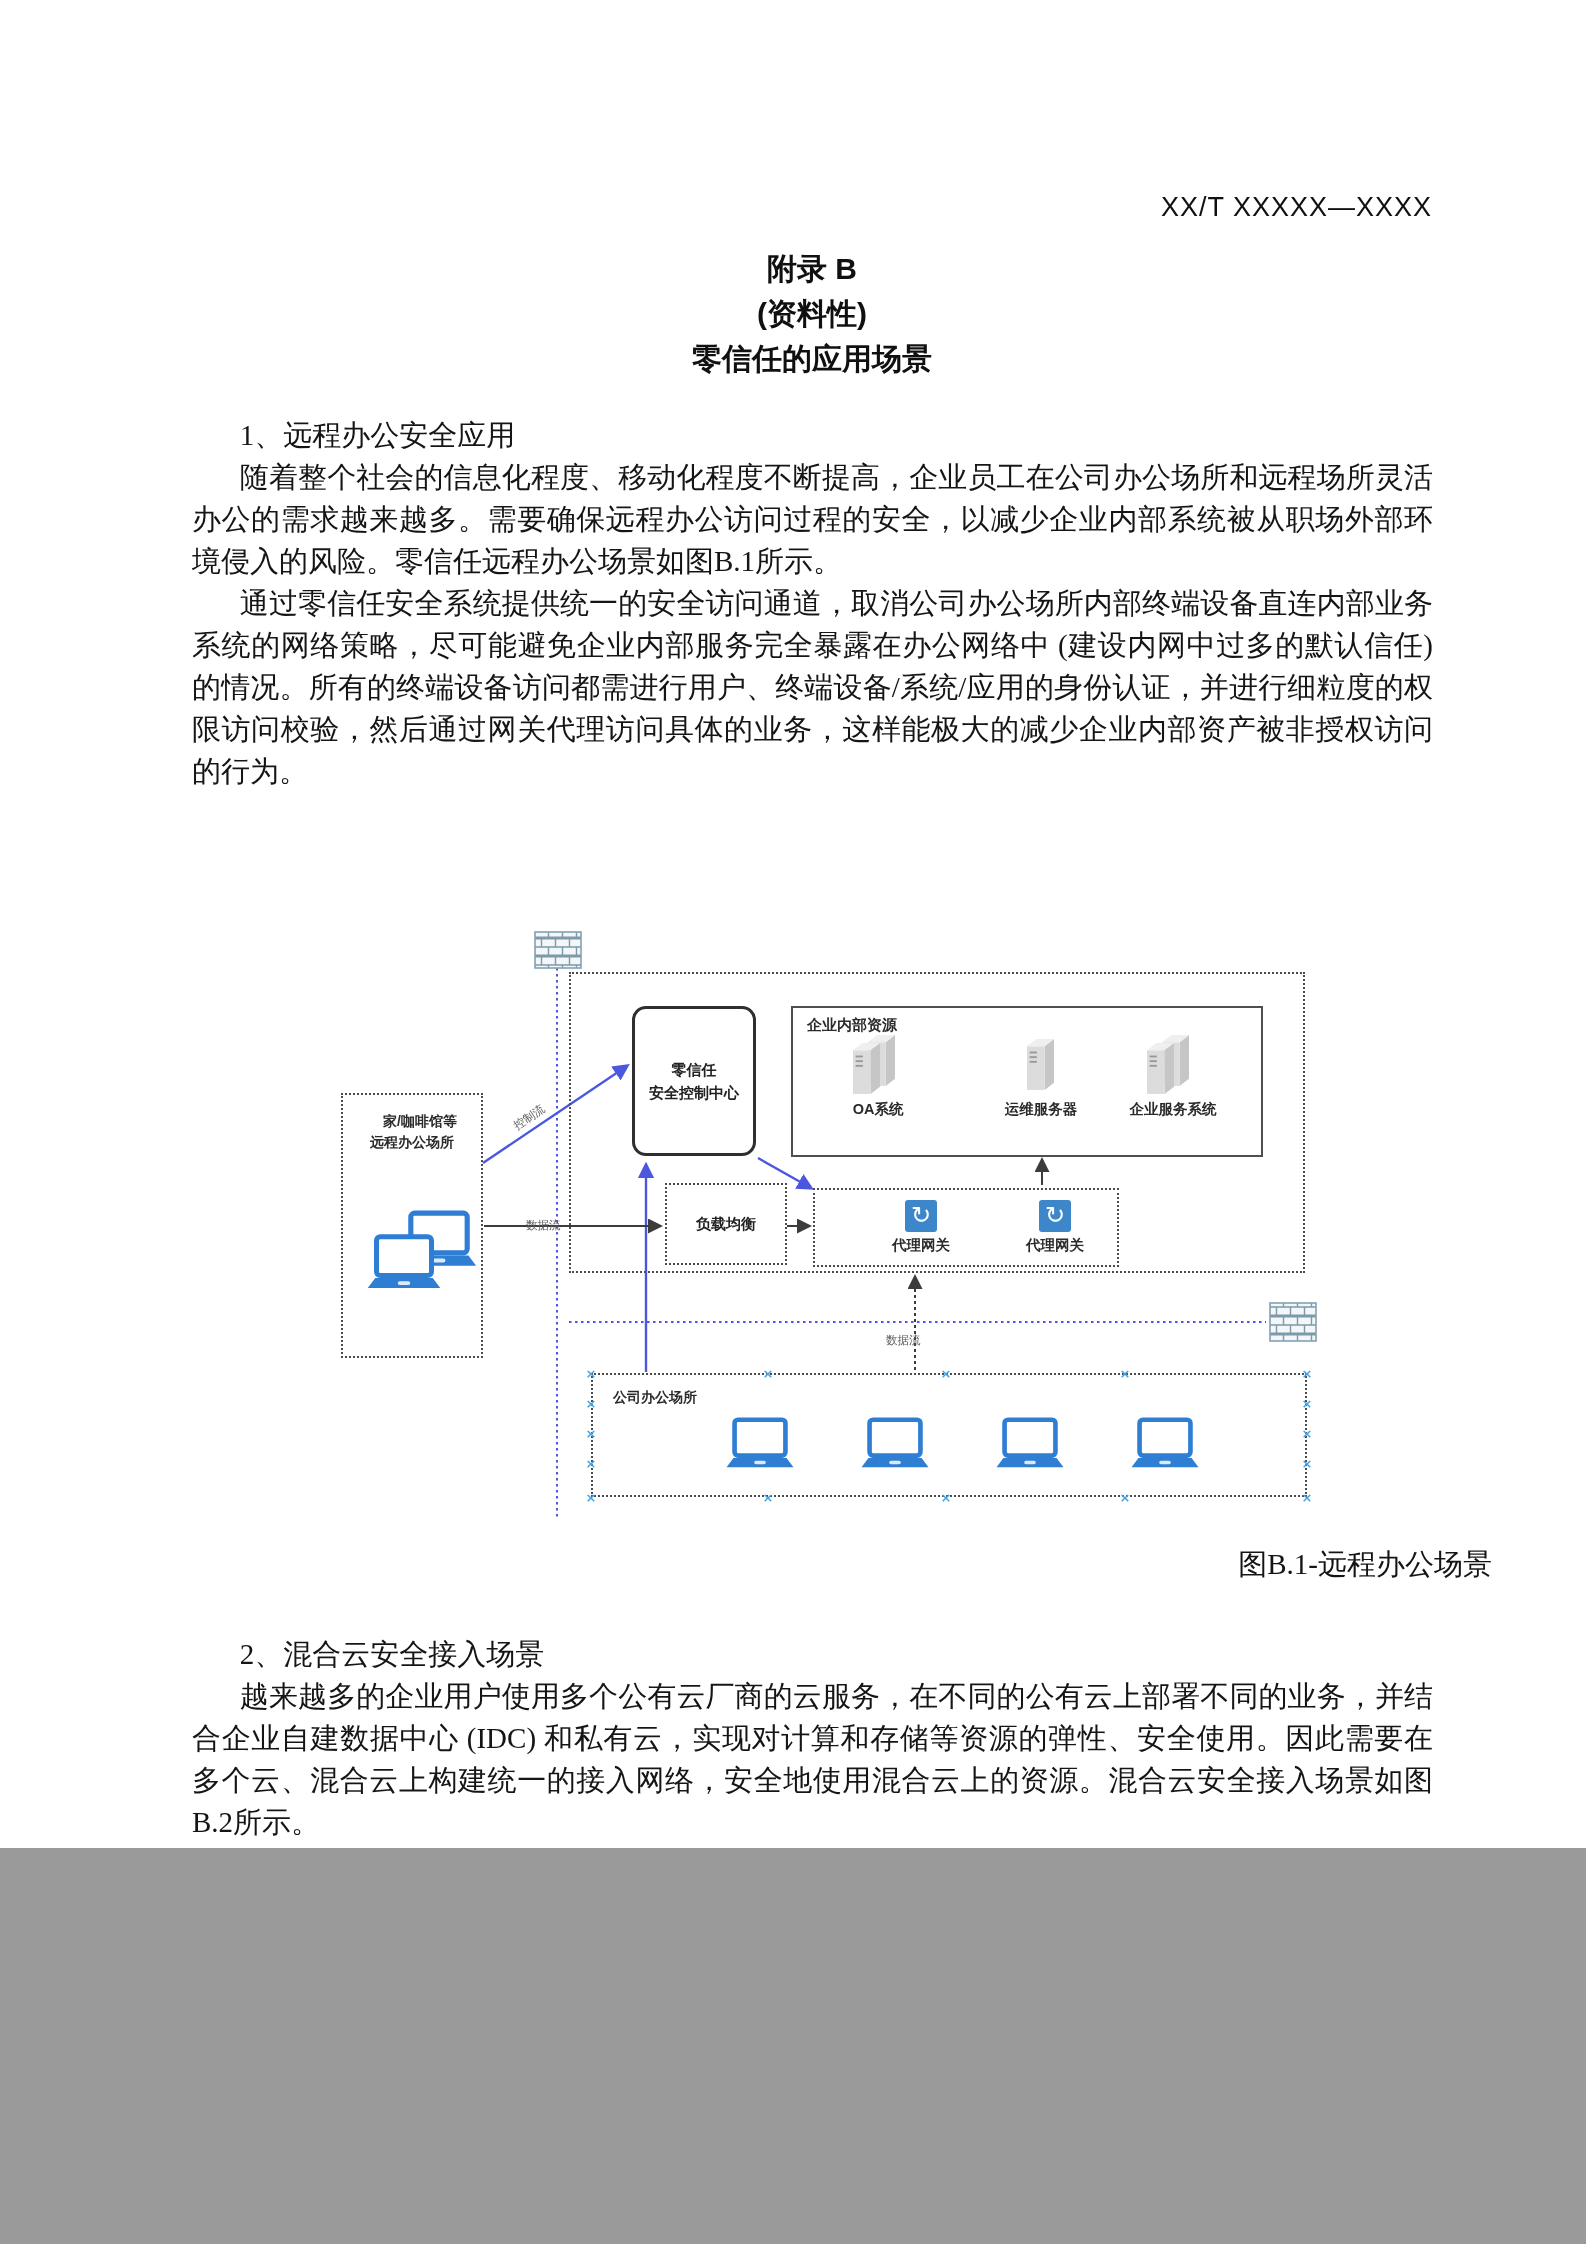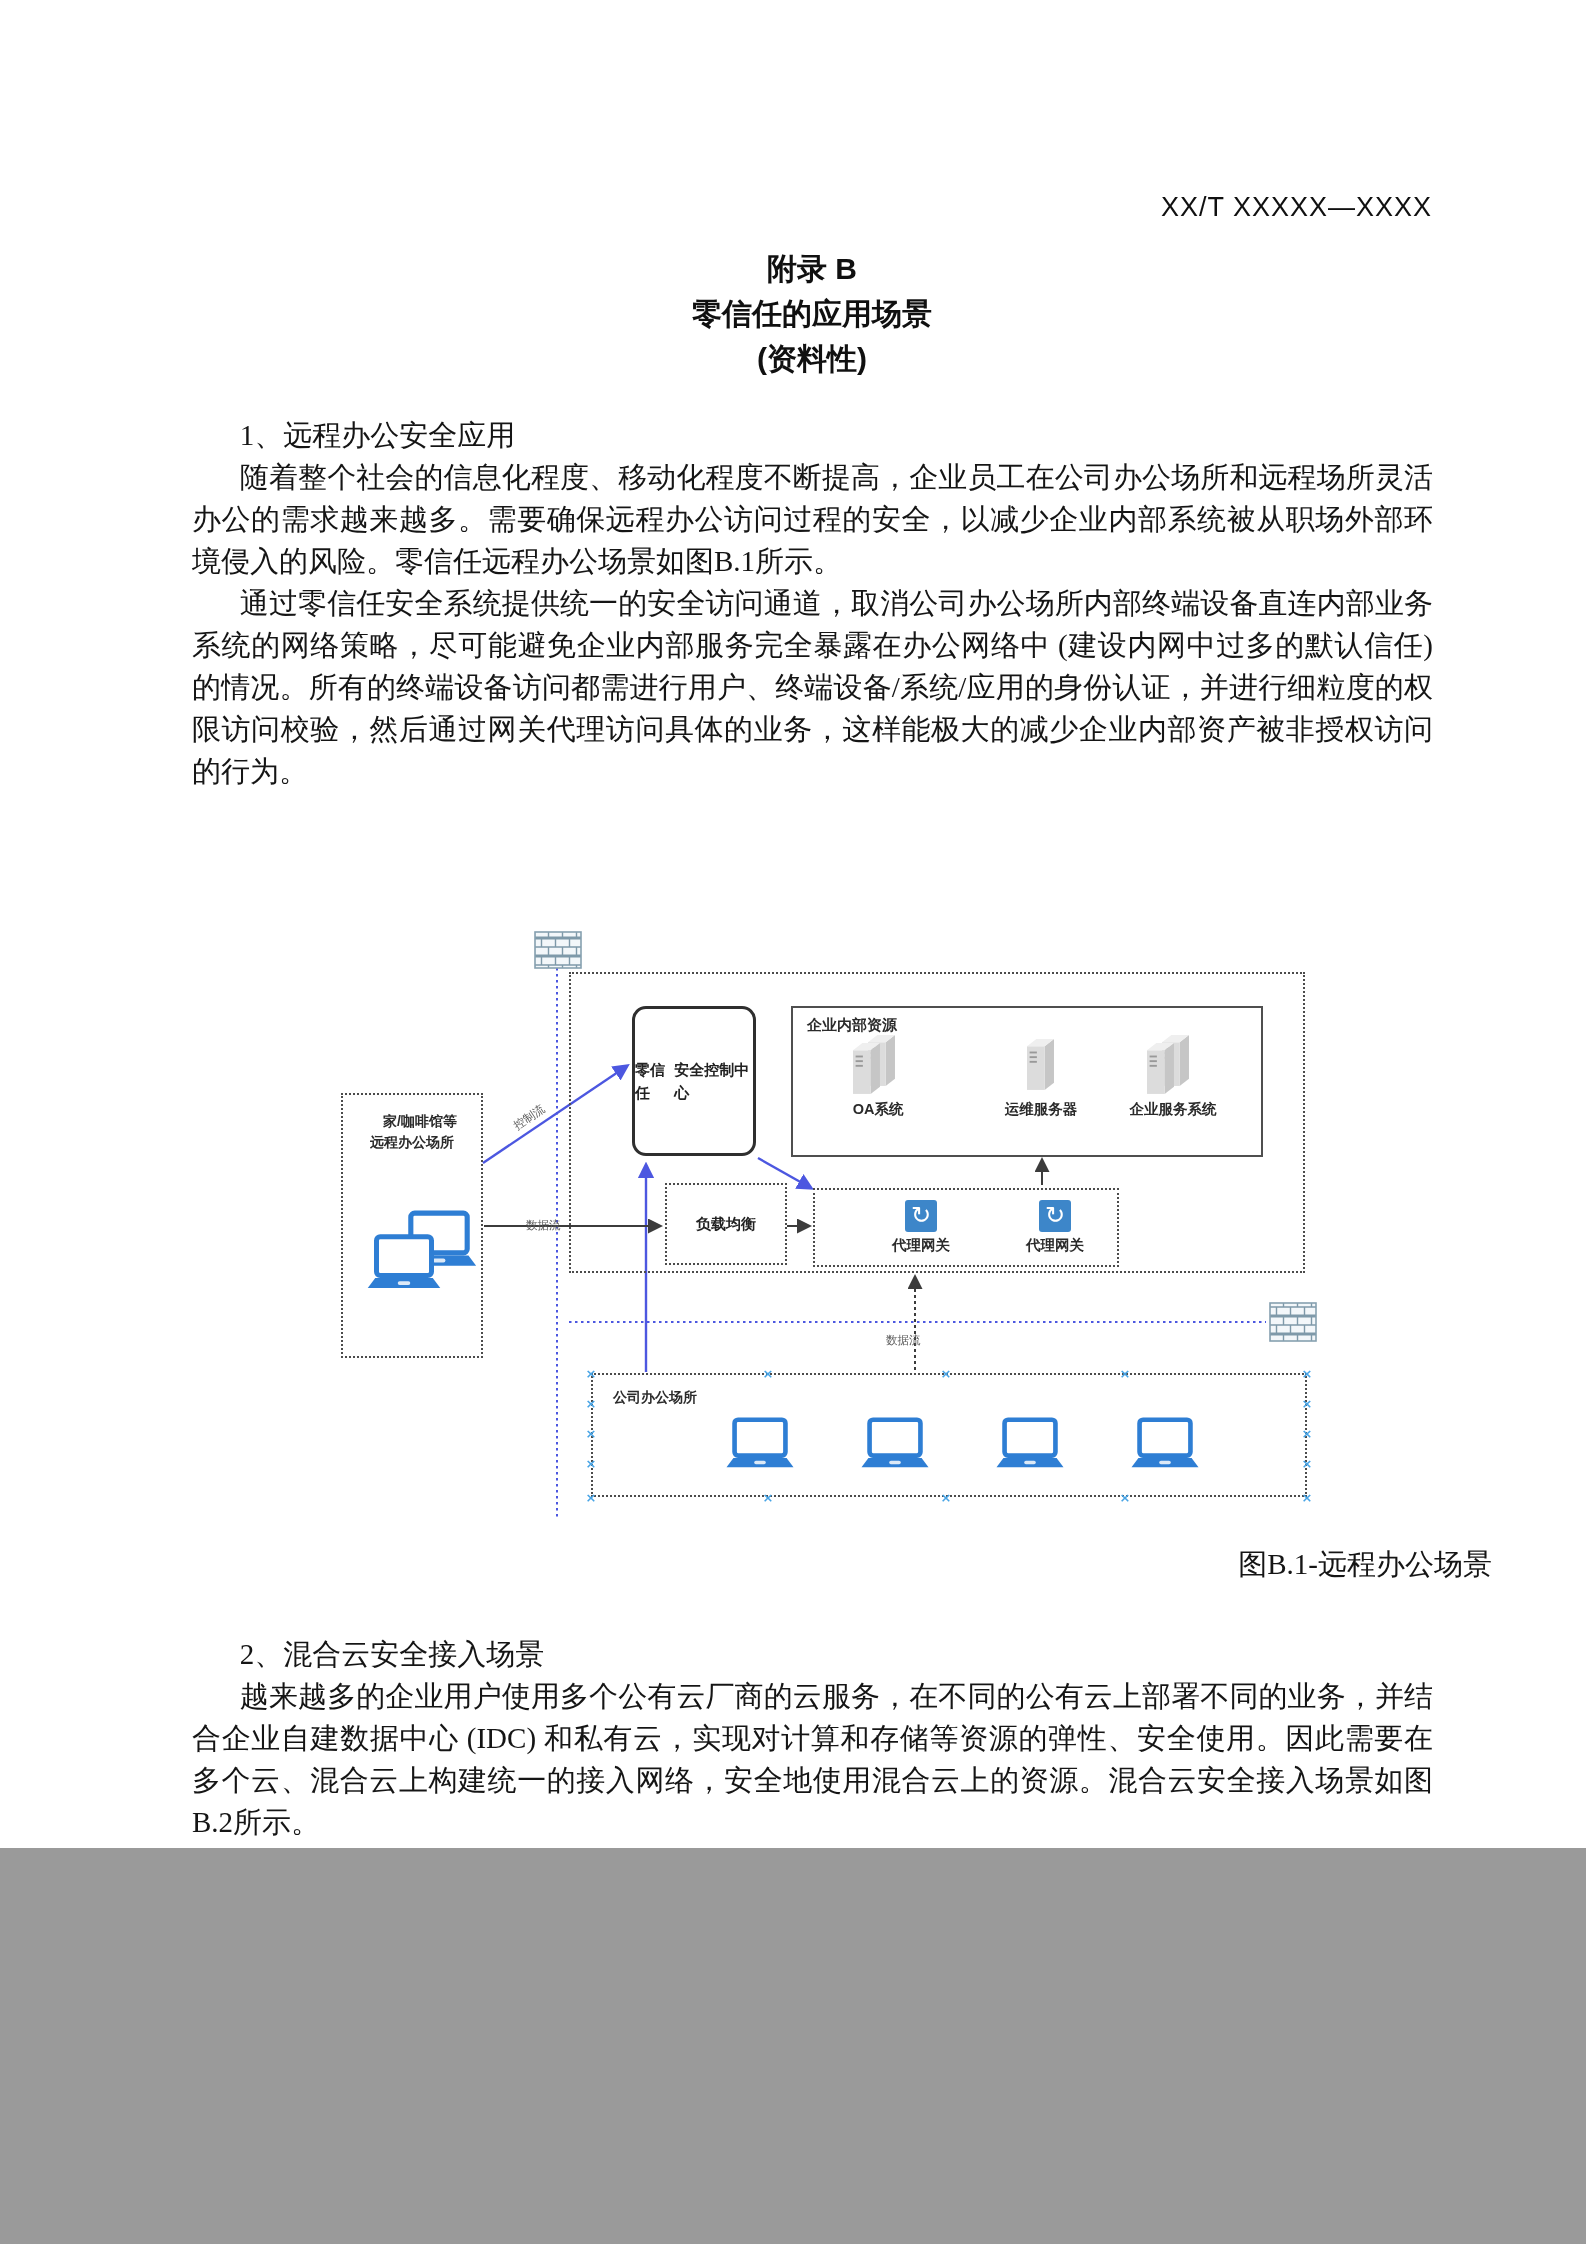--- a/index.html
+++ b/index.html
@@ -18,21 +18,21 @@
            font-size:29px;color:#151515;}
   .pagenum{position:absolute;left:1388px;top:2056px;font-size:26px;color:#222;}
 
   
   .fig{position:absolute;left:300px;top:920px;width:1030px;height:615px;
        font-family:"Liberation Sans",sans-serif;}
   .fig svg.ovl{position:absolute;left:0;top:0;width:1030px;height:615px;}
   .bx{position:absolute;box-sizing:border-box;background:transparent;}
   .dot{border:2px dotted #4b4b4b;}
   .sol{border:2px solid #4f4f4f;}
-  .ztcc{border:3px solid #2f2f2f;border-radius:14px;display:flex;flex-direction:row;
+  .ztcc{border:3px solid #2f2f2f;border-radius:14px;display:flex;flex-direction:column;
         justify-content:center;align-items:center;font-weight:bold;font-size:15px;
         line-height:23px;color:#222;background:#fff;}
   .lbl{position:absolute;font-weight:bold;color:#2b2b2b;white-space:nowrap;}
   .clabel{position:absolute;transform:translateX(-50%);font-weight:bold;font-size:14.5px;
           color:#2b2b2b;white-space:nowrap;}
   .lbflex{display:flex;justify-content:center;align-items:center;font-weight:bold;
           font-size:15px;color:#222;}
   .gwicon{position:absolute;width:32px;height:32px;background:#3d86c9;border-radius:3px;
           color:#fff;font-size:24px;line-height:31px;text-align:center;
           font-family:"DejaVu Sans",sans-serif;}
@@ -42,22 +42,22 @@
 </style>
 </head>
 <body>
 
 <div class="page">
 
   <div class="hdr">XX/T XXXXX—XXXX</div>
 
   <div class="titles">
     <div>附录 B</div>
+    <div>(资料性)</div>
     <div>零信任的应用场景</div>
-    <div>(资料性)</div>
   </div>
 
   <div class="body-block" style="top:414px;">
     <p>1、远程办公安全应用</p>
     <p>随着整个社会的信息化程度、移动化程度不断提高，企业员工在公司办公场所和远程场所灵活办公的需求越来越多。需要确保远程办公访问过程的安全，以减少企业内部系统被从职场外部环境侵入的风险。零信任远程办公场景如图B.1所示。</p>
     <p>通过零信任安全系统提供统一的安全访问通道，取消公司办公场所内部终端设备直连内部业务系统的网络策略，尽可能避免企业内部服务完全暴露在办公网络中 (建设内网中过多的默认信任) 的情况。所有的终端设备访问都需进行用户、终端设备/系统/应用的身份认证，并进行细粒度的权限访问校验，然后通过网关代理访问具体的业务，这样能极大的减少企业内部资产被非授权访问的行为。</p>
   </div>
 
   <div class="fig">
 

